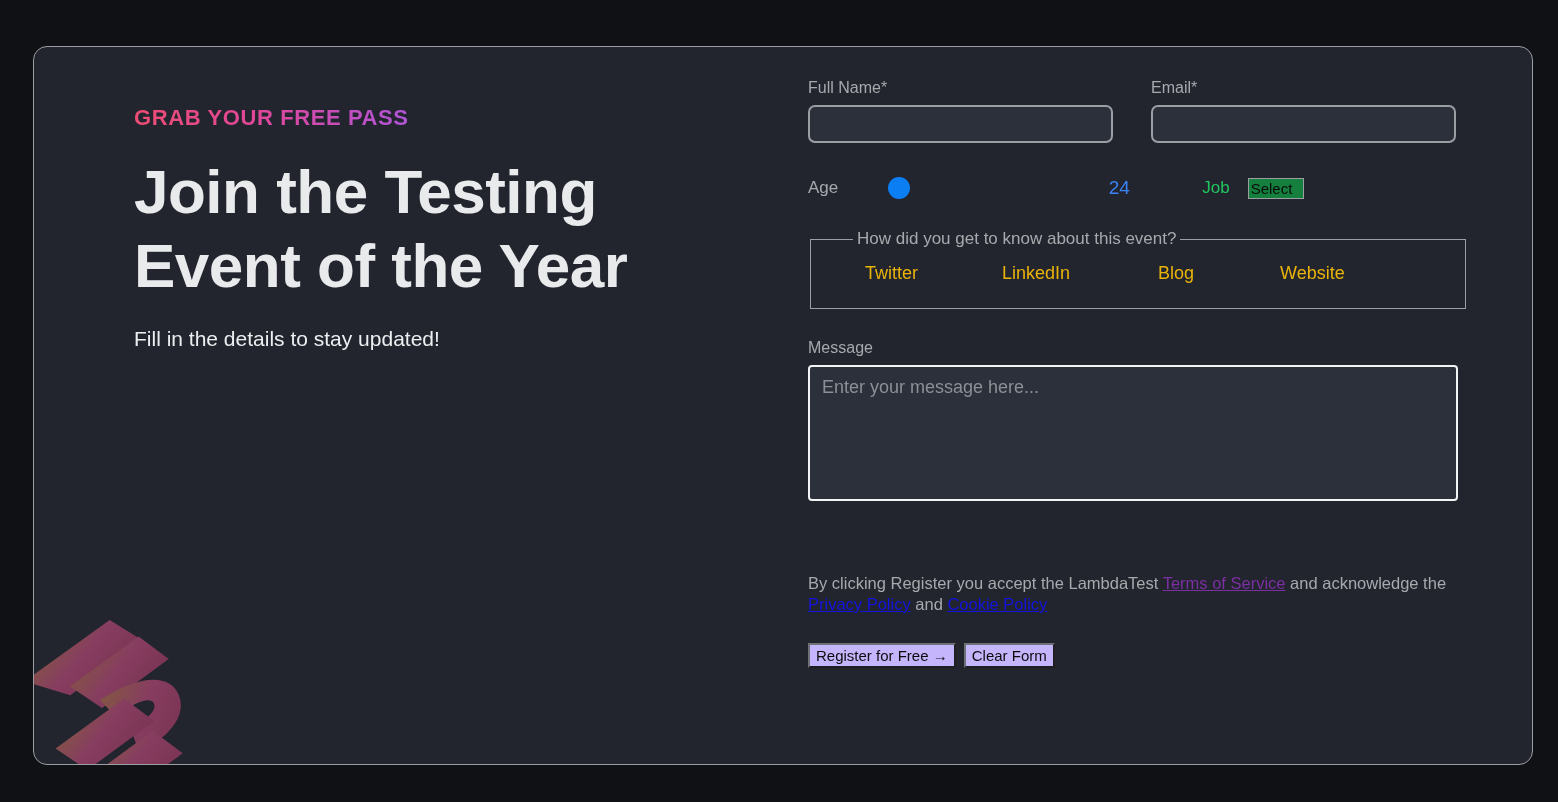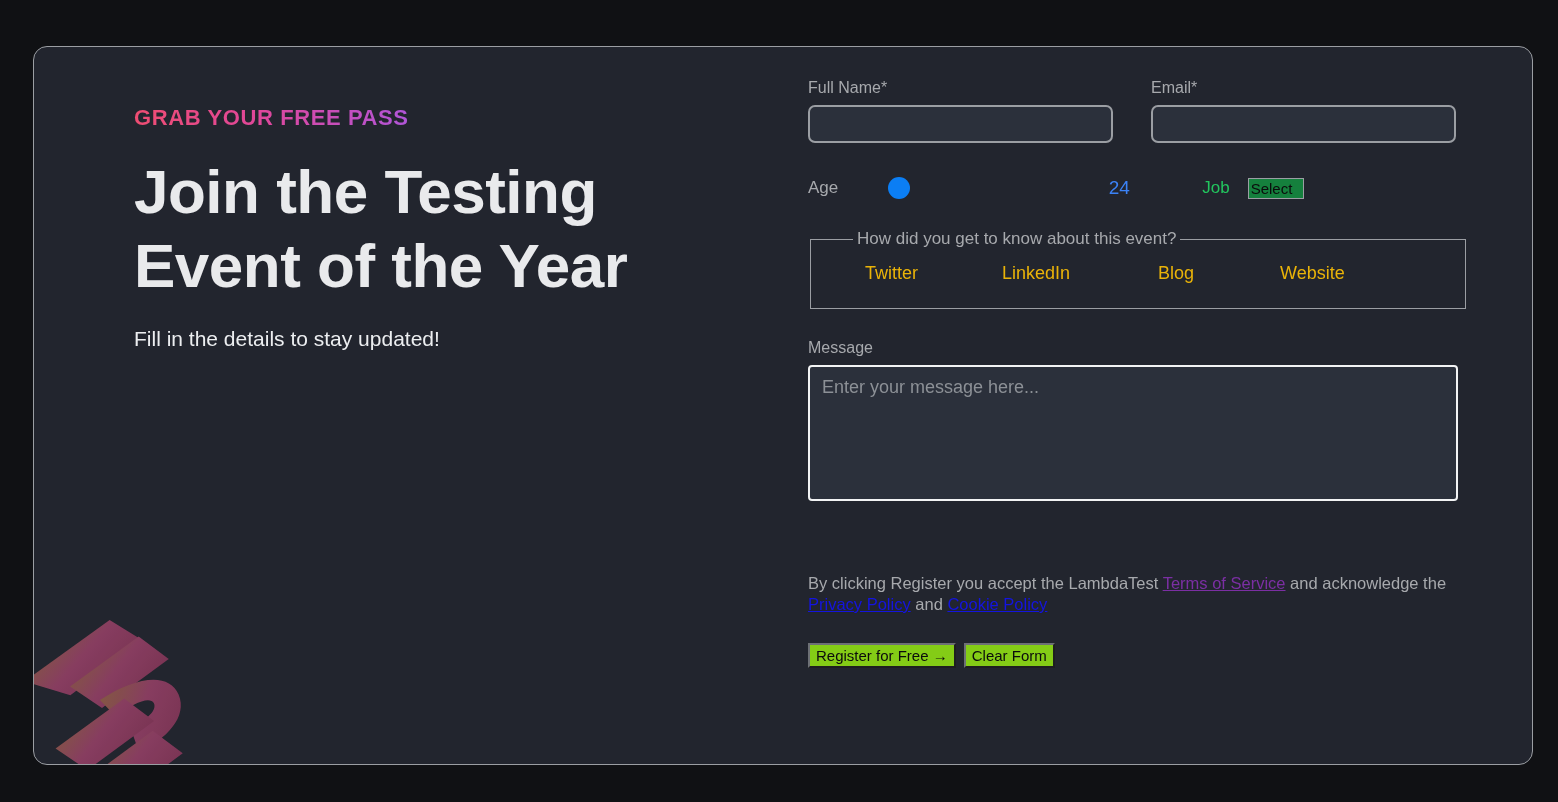--- a/index.html
+++ b/index.html
@@ -218,21 +218,21 @@
     line-height: 21px;
     color: #a7a9ad;
   }
   .legal a { text-decoration: underline; }
   .lnk-visited { color: #7b2fa3; }
   .lnk-normal { color: #1414e0; }
 
   
   .btnrow { margin-top: 28px; display: flex; gap: 8px; }
   .nbtn {
-    background: #84cc16;
+    background: #c4b5fd;
     color: #0b0b0c;
     border: 2px outset #6d7075;
     border-radius: 0;
     font-size: 15px;
     font-family: "Liberation Sans", sans-serif;
     padding: 2px 6px;
     height: 25px;
     cursor: pointer;
     line-height: 1;
   }

